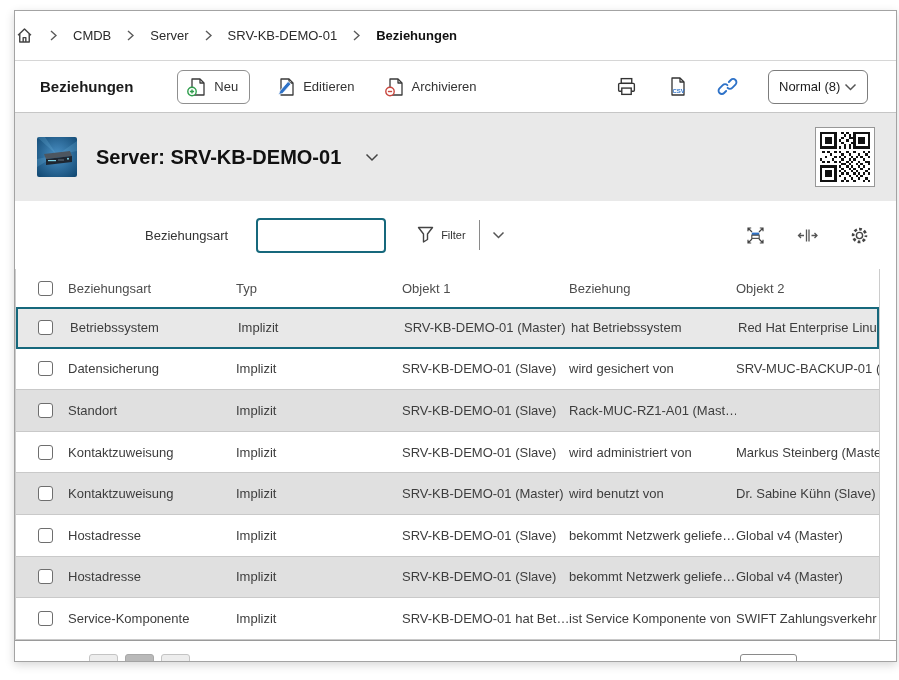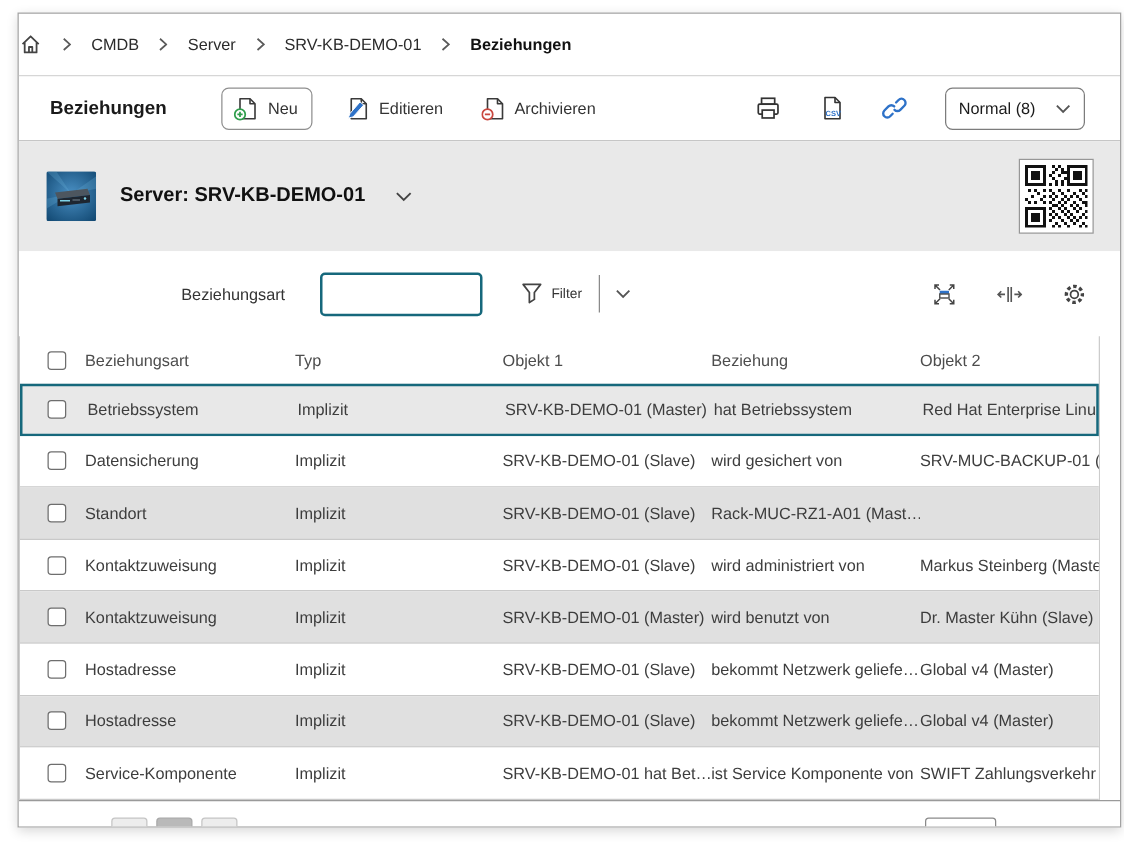--- a/index.html
+++ b/index.html
@@ -26,29 +26,29 @@
   .tb-title { font-size: 15px; font-weight: bold; color: #1a1a1a; }
   .tb-btn { display: flex; align-items: center; gap: 7px; font-size: 13px; color: #333;
     background: none; border: none; cursor: pointer; font-family: inherit; }
   .tb-btn.bordered { border: 1px solid #8f8f8f; border-radius: 6px; background: #fff;
     padding: 6px 11px 6px 9px; }
   .btn-neu { margin-left: 44px; }
   .btn-edit { margin-left: 26px; }
   .btn-arch { margin-left: 30px; }
   .tb-right { margin-left: auto; display: flex; align-items: center; gap: 30px; }
   .icon-btn { background: none; border: none; cursor: pointer; padding: 0; }
-  .select-box { display: flex; align-items: center; width: 112px; height: 34px;
+  .select-box { display: flex; align-items: center; width: 100px; height: 34px;
     border: 1px solid #7c7c7c; border-radius: 6px; background: #fff; padding: 0 10px;
     font-size: 13px; color: #1a1a1a; cursor: pointer; justify-content: space-between; }
 
   
   .obj-header { height: 88px; flex: 0 0 88px; background: #e9e9e9; display: flex;
     align-items: center; padding-left: 22px; }
   .obj-thumb { width: 40px; height: 40px; border-radius: 2px; overflow: hidden; flex: 0 0 40px; }
-  .obj-title { margin-left: 19px; font-size: 16px; font-weight: bold; color: #111; }
+  .obj-title { margin-left: 19px; font-size: 20px; font-weight: bold; color: #111; }
   .obj-chevron { margin-left: 24px; }
   .qr-box { margin-left: auto; margin-right: 21px; width: 60px; height: 60px;
     background: #fff; border: 1px solid #979797; display: flex; align-items: center;
     justify-content: center; }
 
   
   .filter-row { height: 68px; flex: 0 0 68px; display: flex; align-items: center; background: #fff; }
   .filter-label { margin-left: 130px; font-size: 13px; color: #333; }
   .filter-input { margin-left: 28px; width: 130px; height: 35px; border: 2px solid #16687c;
     border-radius: 4px; outline: none; padding: 0 8px; font-size: 13px; font-family: inherit; }
@@ -326,21 +326,21 @@
       <div class="cell">Markus Steinberg (Master)</div>
     </div>
     <div class="trow alt">
       <div class="cell c-check">
           <span class="checkbox"></span>
         </div>
       <div class="cell">Kontaktzuweisung</div>
       <div class="cell">Implizit</div>
       <div class="cell">SRV-KB-DEMO-01 (Master)</div>
       <div class="cell">wird benutzt von</div>
-      <div class="cell">Dr. Master Kühn (Slave)</div>
+      <div class="cell">Dr. Sabine Kühn (Slave)</div>
     </div>
     <div class="trow">
       <div class="cell c-check">
           <span class="checkbox"></span>
         </div>
       <div class="cell">Hostadresse</div>
       <div class="cell">Implizit</div>
       <div class="cell">SRV-KB-DEMO-01 (Slave)</div>
       <div class="cell">bekommt Netzwerk geliefe…</div>
       <div class="cell">Global v4 (Master)</div>

